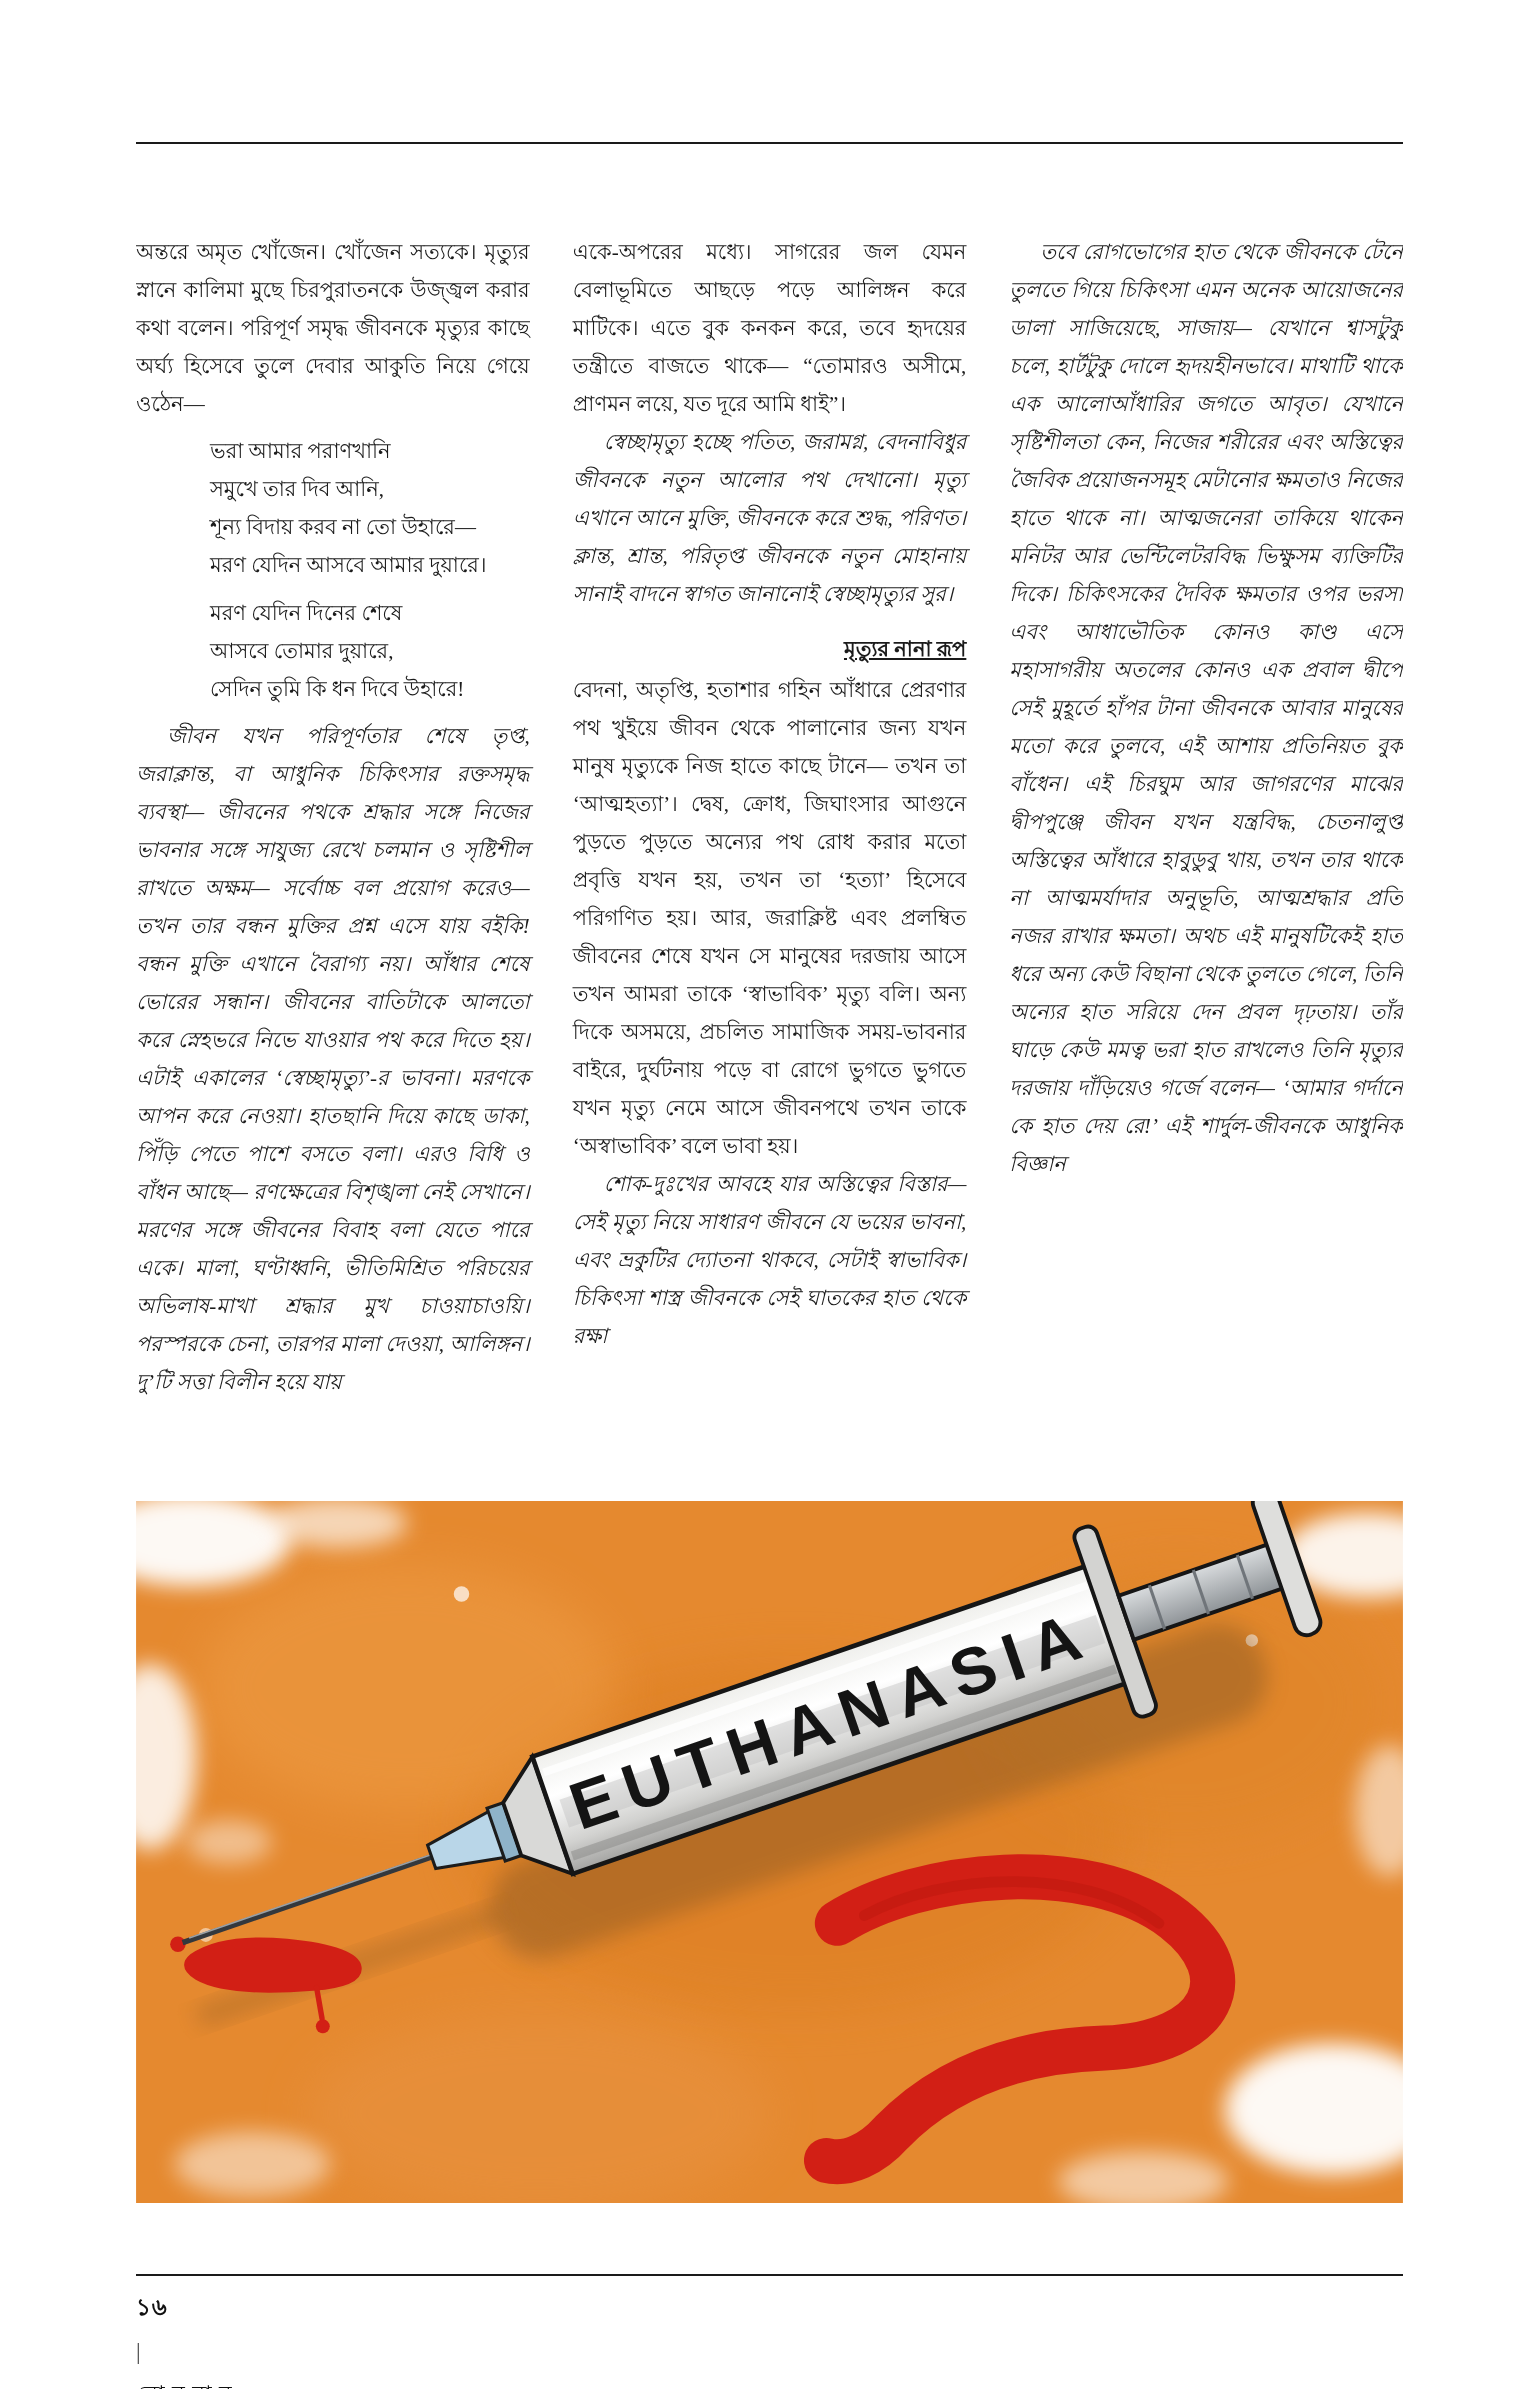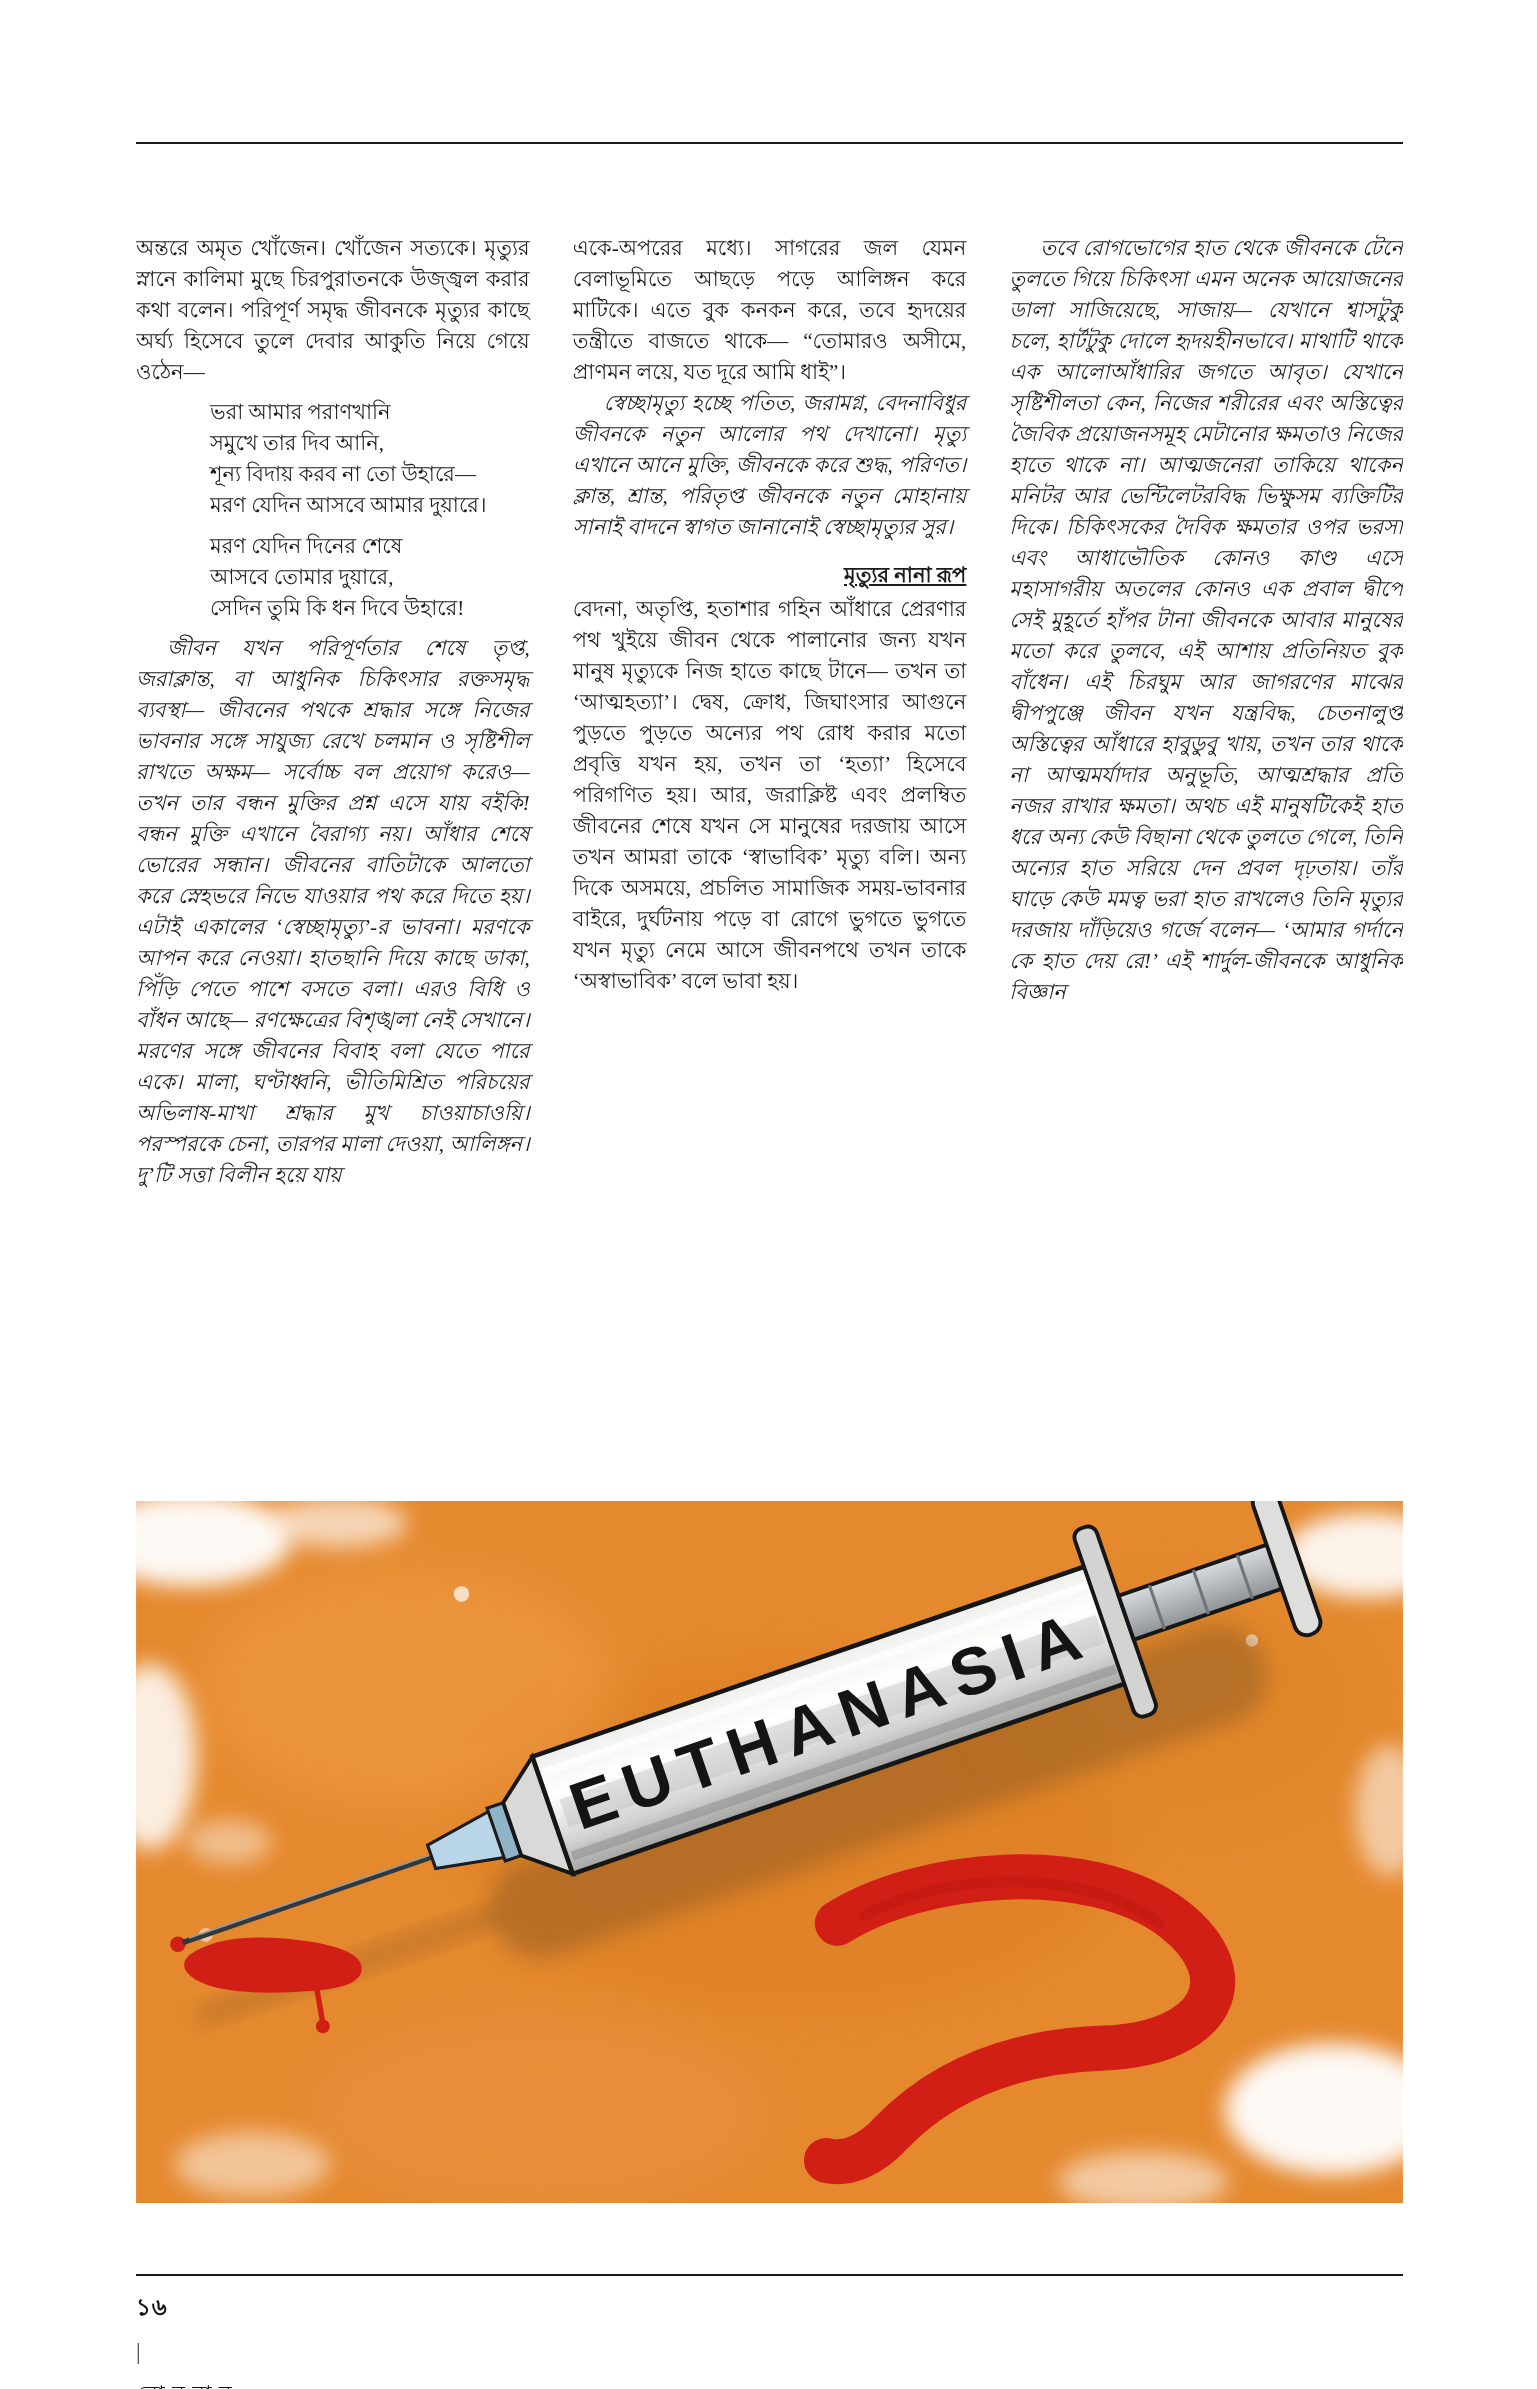--- a/index.html
+++ b/index.html
@@ -16,21 +16,21 @@
     width:1267px;height:1.6px;background:#1a1a1a;
   }
   .columns{
     position:absolute;left:136px;top:233px;
     width:1267px;height:1248px;
     display:flex;gap:43px;
     overflow:hidden;
   }
   .column{
     flex:1 1 0;
-    font-size:21px;line-height:31px;
+    font-size:21px;line-height:38px;
     text-align:justify;
     hyphens:none;
   }
   .column p{margin:0;}
   .column p.indent{text-indent:31px;font-style:italic;}
   .poem{
     margin:9.3px 0 9.3px 74px;
     text-align:left;
   }
   .poem .poem-line{white-space:nowrap;}
@@ -82,20 +82,21 @@
         <div class="poem-line">সেদিন তুমি কি ধন দিবে উহারে!</div>
       </div>
       <p class="indent">জীবন যখন পরিপূর্ণতার শেষে তৃপ্ত, জরাক্লান্ত, বা আধুনিক চিকিৎসার রক্তসমৃদ্ধ ব্যবস্থা— জীবনের পথকে শ্রদ্ধার সঙ্গে নিজের ভাবনার সঙ্গে সাযুজ্য রেখে চলমান ও সৃষ্টিশীল রাখতে অক্ষম— সর্বোচ্চ বল প্রয়োগ করেও— তখন তার বন্ধন মুক্তির প্রশ্ন এসে যায় বইকি! বন্ধন মুক্তি এখানে বৈরাগ্য নয়। আঁধার শেষে ভোরের সন্ধান। জীবনের বাতিটাকে আলতো করে স্নেহভরে নিভে যাওয়ার পথ করে দিতে হয়। এটাই একালের ‘স্বেচ্ছামৃত্যু’-র ভাবনা। মরণকে আপন করে নেওয়া। হাতছানি দিয়ে কাছে ডাকা, পিঁড়ি পেতে পাশে বসতে বলা। এরও বিধি ও বাঁধন আছে— রণক্ষেত্রের বিশৃঙ্খলা নেই সেখানে। মরণের সঙ্গে জীবনের বিবাহ বলা যেতে পারে একে। মালা, ঘণ্টাধ্বনি, ভীতিমিশ্রিত পরিচয়ের অভিলাষ-মাখা শ্রদ্ধার মুখ চাওয়াচাওয়ি। পরস্পরকে চেনা, তারপর মালা দেওয়া, আলিঙ্গন। দু’টি সত্তা বিলীন হয়ে যায়</p>
     </div>
 
     <div class="column">
       <p>একে-অপরের মধ্যে। সাগরের জল যেমন বেলাভূমিতে আছড়ে পড়ে আলিঙ্গন করে মাটিকে। এতে বুক কনকন করে, তবে হৃদয়ের তন্ত্রীতে বাজতে থাকে— “তোমারও অসীমে, প্রাণমন লয়ে, যত দূরে আমি ধাই”।</p>
       <p class="indent">স্বেচ্ছামৃত্যু হচ্ছে পতিত, জরামগ্ন, বেদনাবিধুর জীবনকে নতুন আলোর পথ দেখানো। মৃত্যু এখানে আনে মুক্তি, জীবনকে করে শুদ্ধ, পরিণত। ক্লান্ত, শ্রান্ত, পরিতৃপ্ত জীবনকে নতুন মোহানায় সানাই বাদনে স্বাগত জানানোই স্বেচ্ছামৃত্যুর সুর।</p>
       <div class="section-heading">মৃত্যুর নানা রূপ</div>
       <p>বেদনা, অতৃপ্তি, হতাশার গহিন আঁধারে প্রেরণার পথ খুইয়ে জীবন থেকে পালানোর জন্য যখন মানুষ মৃত্যুকে নিজ হাতে কাছে টানে— তখন তা ‘আত্মহত্যা’। দ্বেষ, ক্রোধ, জিঘাংসার আগুনে পুড়তে পুড়তে অন্যের পথ রোধ করার মতো প্রবৃত্তি যখন হয়, তখন তা ‘হত্যা’ হিসেবে পরিগণিত হয়। আর, জরাক্লিষ্ট এবং প্রলম্বিত জীবনের শেষে যখন সে মানুষের দরজায় আসে তখন আমরা তাকে ‘স্বাভাবিক’ মৃত্যু বলি। অন্য দিকে অসময়ে, প্রচলিত সামাজিক সময়-ভাবনার বাইরে, দুর্ঘটনায় পড়ে বা রোগে ভুগতে ভুগতে যখন মৃত্যু নেমে আসে জীবনপথে তখন তাকে ‘অস্বাভাবিক’ বলে ভাবা হয়।</p>
+      <p class="indent">শোক-দুঃখের আবহে যার অস্তিত্বের বিস্তার— সেই মৃত্যু নিয়ে সাধারণ জীবনে যে ভয়ের ভাবনা, এবং ভ্রকুটির দ্যোতনা থাকবে, সেটাই স্বাভাবিক। চিকিৎসা শাস্ত্র জীবনকে সেই ঘাতকের হাত থেকে রক্ষা</p>
     </div>
 
     <div class="column">
       <p class="indent">তবে রোগভোগের হাত থেকে জীবনকে টেনে তুলতে গিয়ে চিকিৎসা এমন অনেক আয়োজনের ডালা সাজিয়েছে, সাজায়— যেখানে শ্বাসটুকু চলে, হার্টটুকু দোলে হৃদয়হীনভাবে। মাথাটি থাকে এক আলোআঁধারির জগতে আবৃত। যেখানে সৃষ্টিশীলতা কেন, নিজের শরীরের এবং অস্তিত্বের জৈবিক প্রয়োজনসমূহ মেটানোর ক্ষমতাও নিজের হাতে থাকে না। আত্মজনেরা তাকিয়ে থাকেন মনিটর আর ভেন্টিলেটরবিদ্ধ ভিক্ষুসম ব্যক্তিটির দিকে। চিকিৎসকের দৈবিক ক্ষমতার ওপর ভরসা এবং আধাভৌতিক কোনও কাণ্ড এসে মহাসাগরীয় অতলের কোনও এক প্রবাল দ্বীপে সেই মুহূর্তে হাঁপর টানা জীবনকে আবার মানুষের মতো করে তুলবে, এই আশায় প্রতিনিয়ত বুক বাঁধেন। এই চিরঘুম আর জাগরণের মাঝের দ্বীপপুঞ্জে জীবন যখন যন্ত্রবিদ্ধ, চেতনালুপ্ত অস্তিত্বের আঁধারে হাবুডুবু খায়, তখন তার থাকে না আত্মমর্যাদার অনুভূতি, আত্মশ্রদ্ধার প্রতি নজর রাখার ক্ষমতা। অথচ এই মানুষটিকেই হাত ধরে অন্য কেউ বিছানা থেকে তুলতে গেলে, তিনি অন্যের হাত সরিয়ে দেন প্রবল দৃঢ়তায়। তাঁর ঘাড়ে কেউ মমত্ব ভরা হাত রাখলেও তিনি মৃত্যুর দরজায় দাঁড়িয়েও গর্জে বলেন— ‘আমার গর্দানে কে হাত দেয় রে!’ এই শার্দুল-জীবনকে আধুনিক বিজ্ঞান</p>
     </div>
 
   </div>
 
   <div class="illustration">
     <svg width="1267" height="702" viewBox="0 0 1635 906" xmlns="http://www.w3.org/2000/svg">

